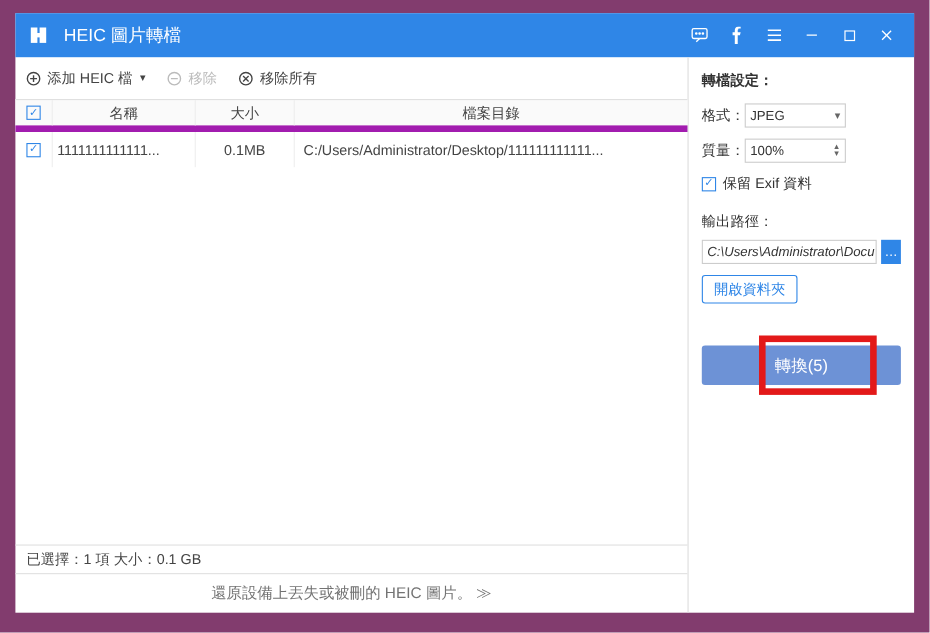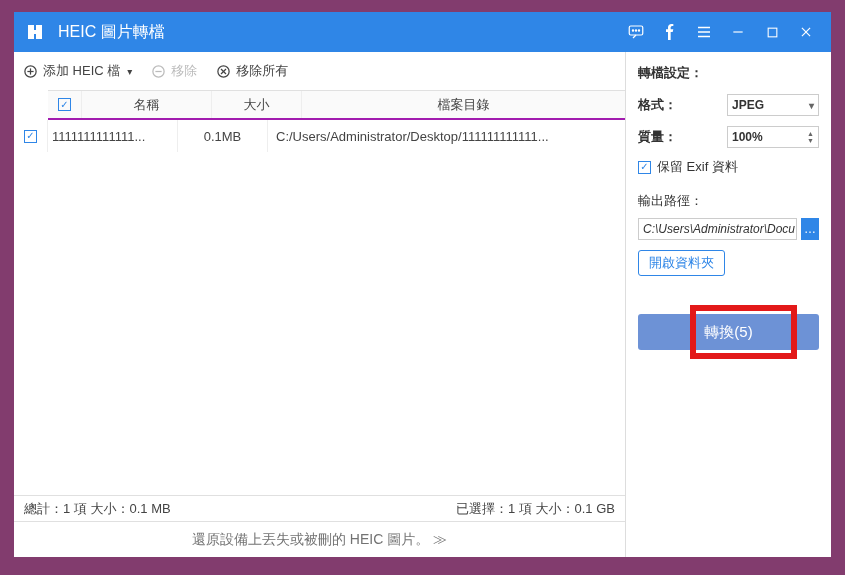--- a/index.html
+++ b/index.html
@@ -26,42 +26,42 @@
   .toolbar {
     height: 38px; display: flex; align-items: center; gap: 18px;
     padding: 0 8px; font-size: 13px;
   }
   .tbtn { display: flex; align-items: center; gap: 5px; cursor: pointer; color: #444; }
   .tbtn.disabled { color: #bbb; cursor: default; }
   .tbtn .ic { width: 16px; height: 16px; display:flex; align-items:center; justify-content:center; }
   .chev { margin-left: 2px; font-size: 10px; }
   .table-head {
     height: 30px; display: flex; align-items: center; border-top: 1px solid #e0e0e0;
-    border-bottom: 2px solid #a21caf; font-size: 13px; color: #444; background:#fafafa;margin-left:34px;
+    border-bottom: 6px solid #a21caf; font-size: 13px; color: #444; background:#fafafa;
   }
   .table-head .c-check, .row .c-check { width: 34px; display:flex; justify-content:center; }
   .table-head > div, .row > div { border-right: 1px solid #eee; height:100%; display:flex; align-items:center; }
   .table-head > div:last-child, .row > div:last-child { border-right:none; }
   .c-name { width: 130px; justify-content:center; }
   .c-size { width: 90px; justify-content:center; }
   .c-path { flex:1; justify-content:center; }
   .rows { flex: 1; overflow:auto; }
   .row { height: 32px; display:flex; font-size:13px; color:#444; }
   .row .c-name { justify-content:flex-start; padding-left:4px; overflow:hidden; white-space:nowrap;text-align:center; }
   .row .c-size { justify-content:center; }
   .row .c-path { justify-content:flex-start; padding-left:8px; overflow:hidden; white-space:nowrap; }
   .cb { width:13px; height:13px; border:1px solid #2f86e7; display:flex; align-items:center; justify-content:center; }
   .cb.checked::after { content:"✓"; color:#2f86e7; font-size:10px; line-height:1; }
   .status { height: 26px; border-top:1px solid #e0e0e0; display:flex; align-items:center;
     font-size:13px; color:#444; padding: 0 10px; justify-content:space-between; }
   .footer { height: 36px; border-top:1px solid #e0e0e0; display:flex; align-items:center; justify-content:center; }
   .footer a { color:#737373; font-size:14px; text-decoration:none; cursor:pointer; }
   .right { width: 205px; padding: 12px 12px 0 12px; font-size:13px; color:#333; }
   .set-title { font-weight:bold; margin-bottom:12px; }
-  .field { display:flex; align-items:center; justify-content:space-between; margin-bottom:10px;font-weight:bold; }
+  .field { display:flex; align-items:center; margin-bottom:10px; }
   .sel { width:92px; height:22px; border:1px solid #ccc; display:flex; align-items:center;
     justify-content:space-between; padding:0 4px; font-size:12px; background:#fff; }
   .spin .arrows { display:flex; flex-direction:column; font-size:7px; line-height:7px; color:#666; }
   .chk-row { display:flex; align-items:center; gap:6px; margin: 8px 0 16px 0; }
   .out-label { margin-bottom:8px; font-weight:normal; }
   .out-row { display:flex; gap:4px; margin-bottom:10px; }
   .out-input { flex:1; height:22px; border:1px solid #ccc; font-size:12px; padding:0 4px;
     overflow:hidden; white-space:nowrap; display:flex; align-items:center;font-style:italic; }
   .browse { width:18px; height:22px; background:#2f86e7; color:#fff; display:flex;
     align-items:center; justify-content:center; font-size:12px; cursor:pointer; }
@@ -174,21 +174,20 @@
           <div class="c-check">
               <span class="cb checked"></span>
             </div>
           <div class="c-name">1111111111111...</div>
           <div class="c-size">0.1MB</div>
           <div class="c-path">C:/Users/Administrator/Desktop/111111111111...</div>
         </div>
       </div>
 
       <div class="status">
-        <span>總計：1 項 大小：0.1 MB</span>
         <span>已選擇：1 項 大小：0.1 GB</span>
       </div>
       <div class="footer">
         <a>還原設備上丟失或被刪的 HEIC 圖片。 ≫</a>
       </div>
     </div>
 
     <div class="right">
       <div class="set-title">轉檔設定：</div>
       <div class="field">

